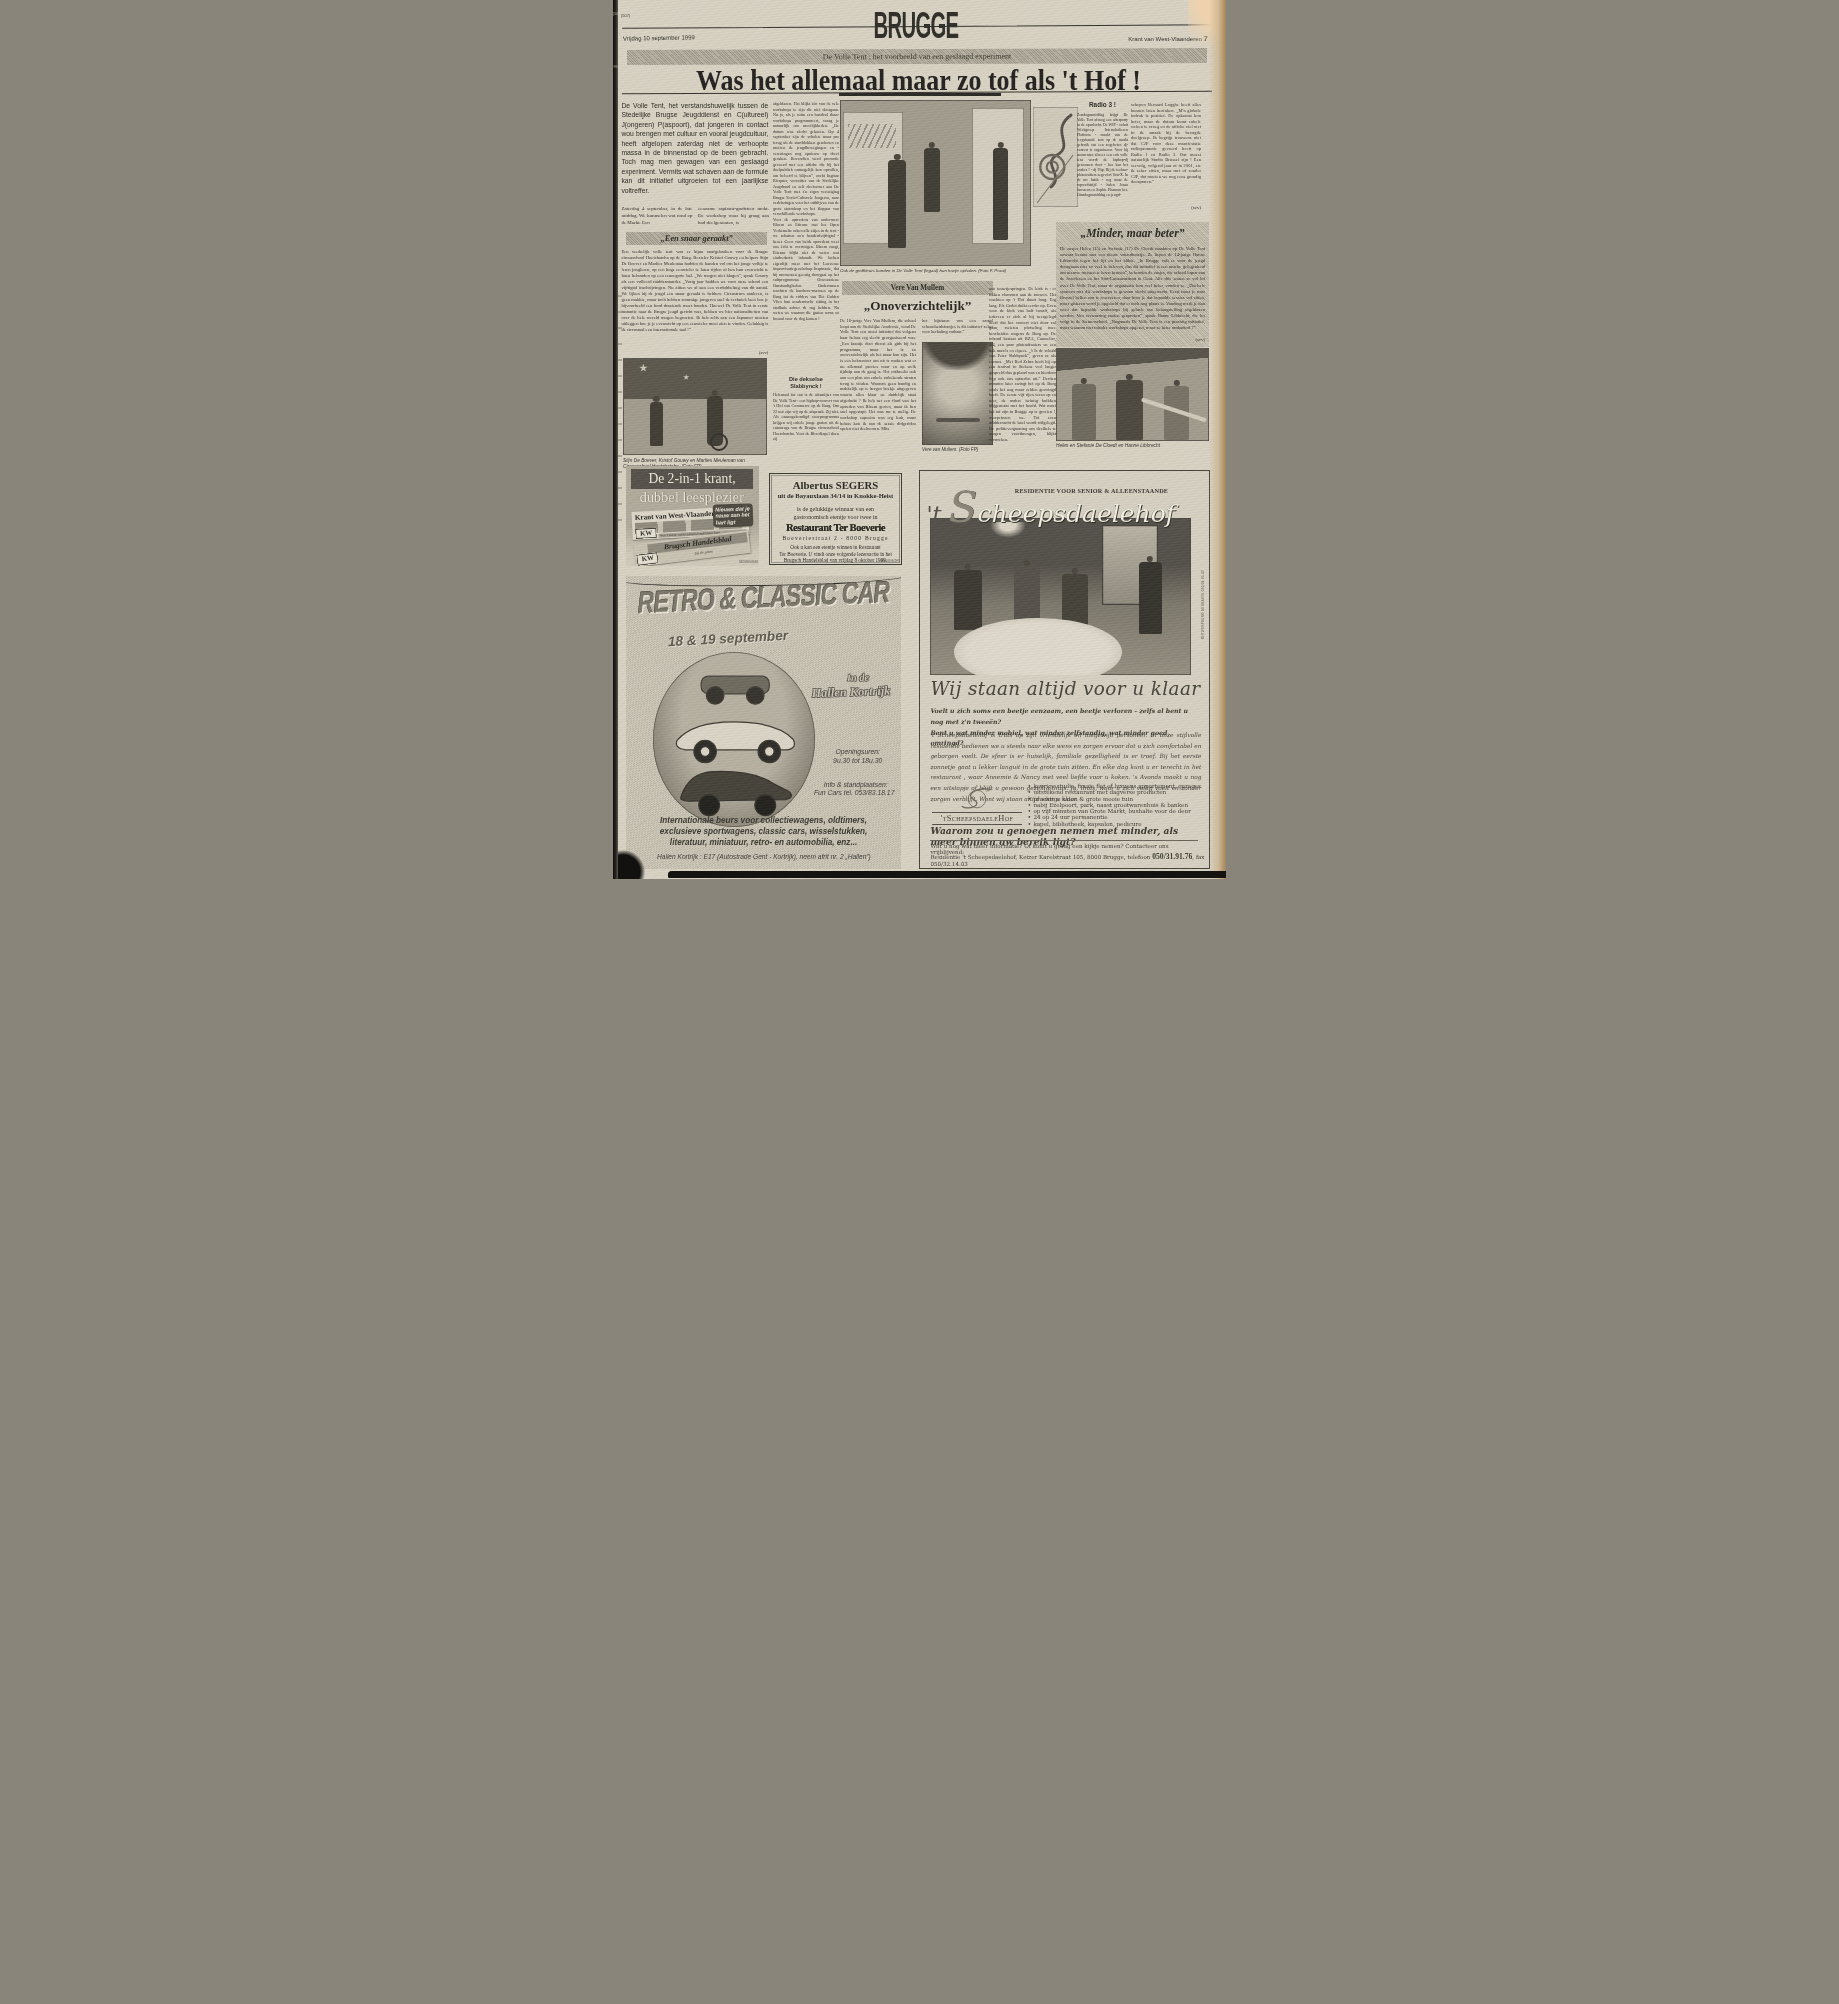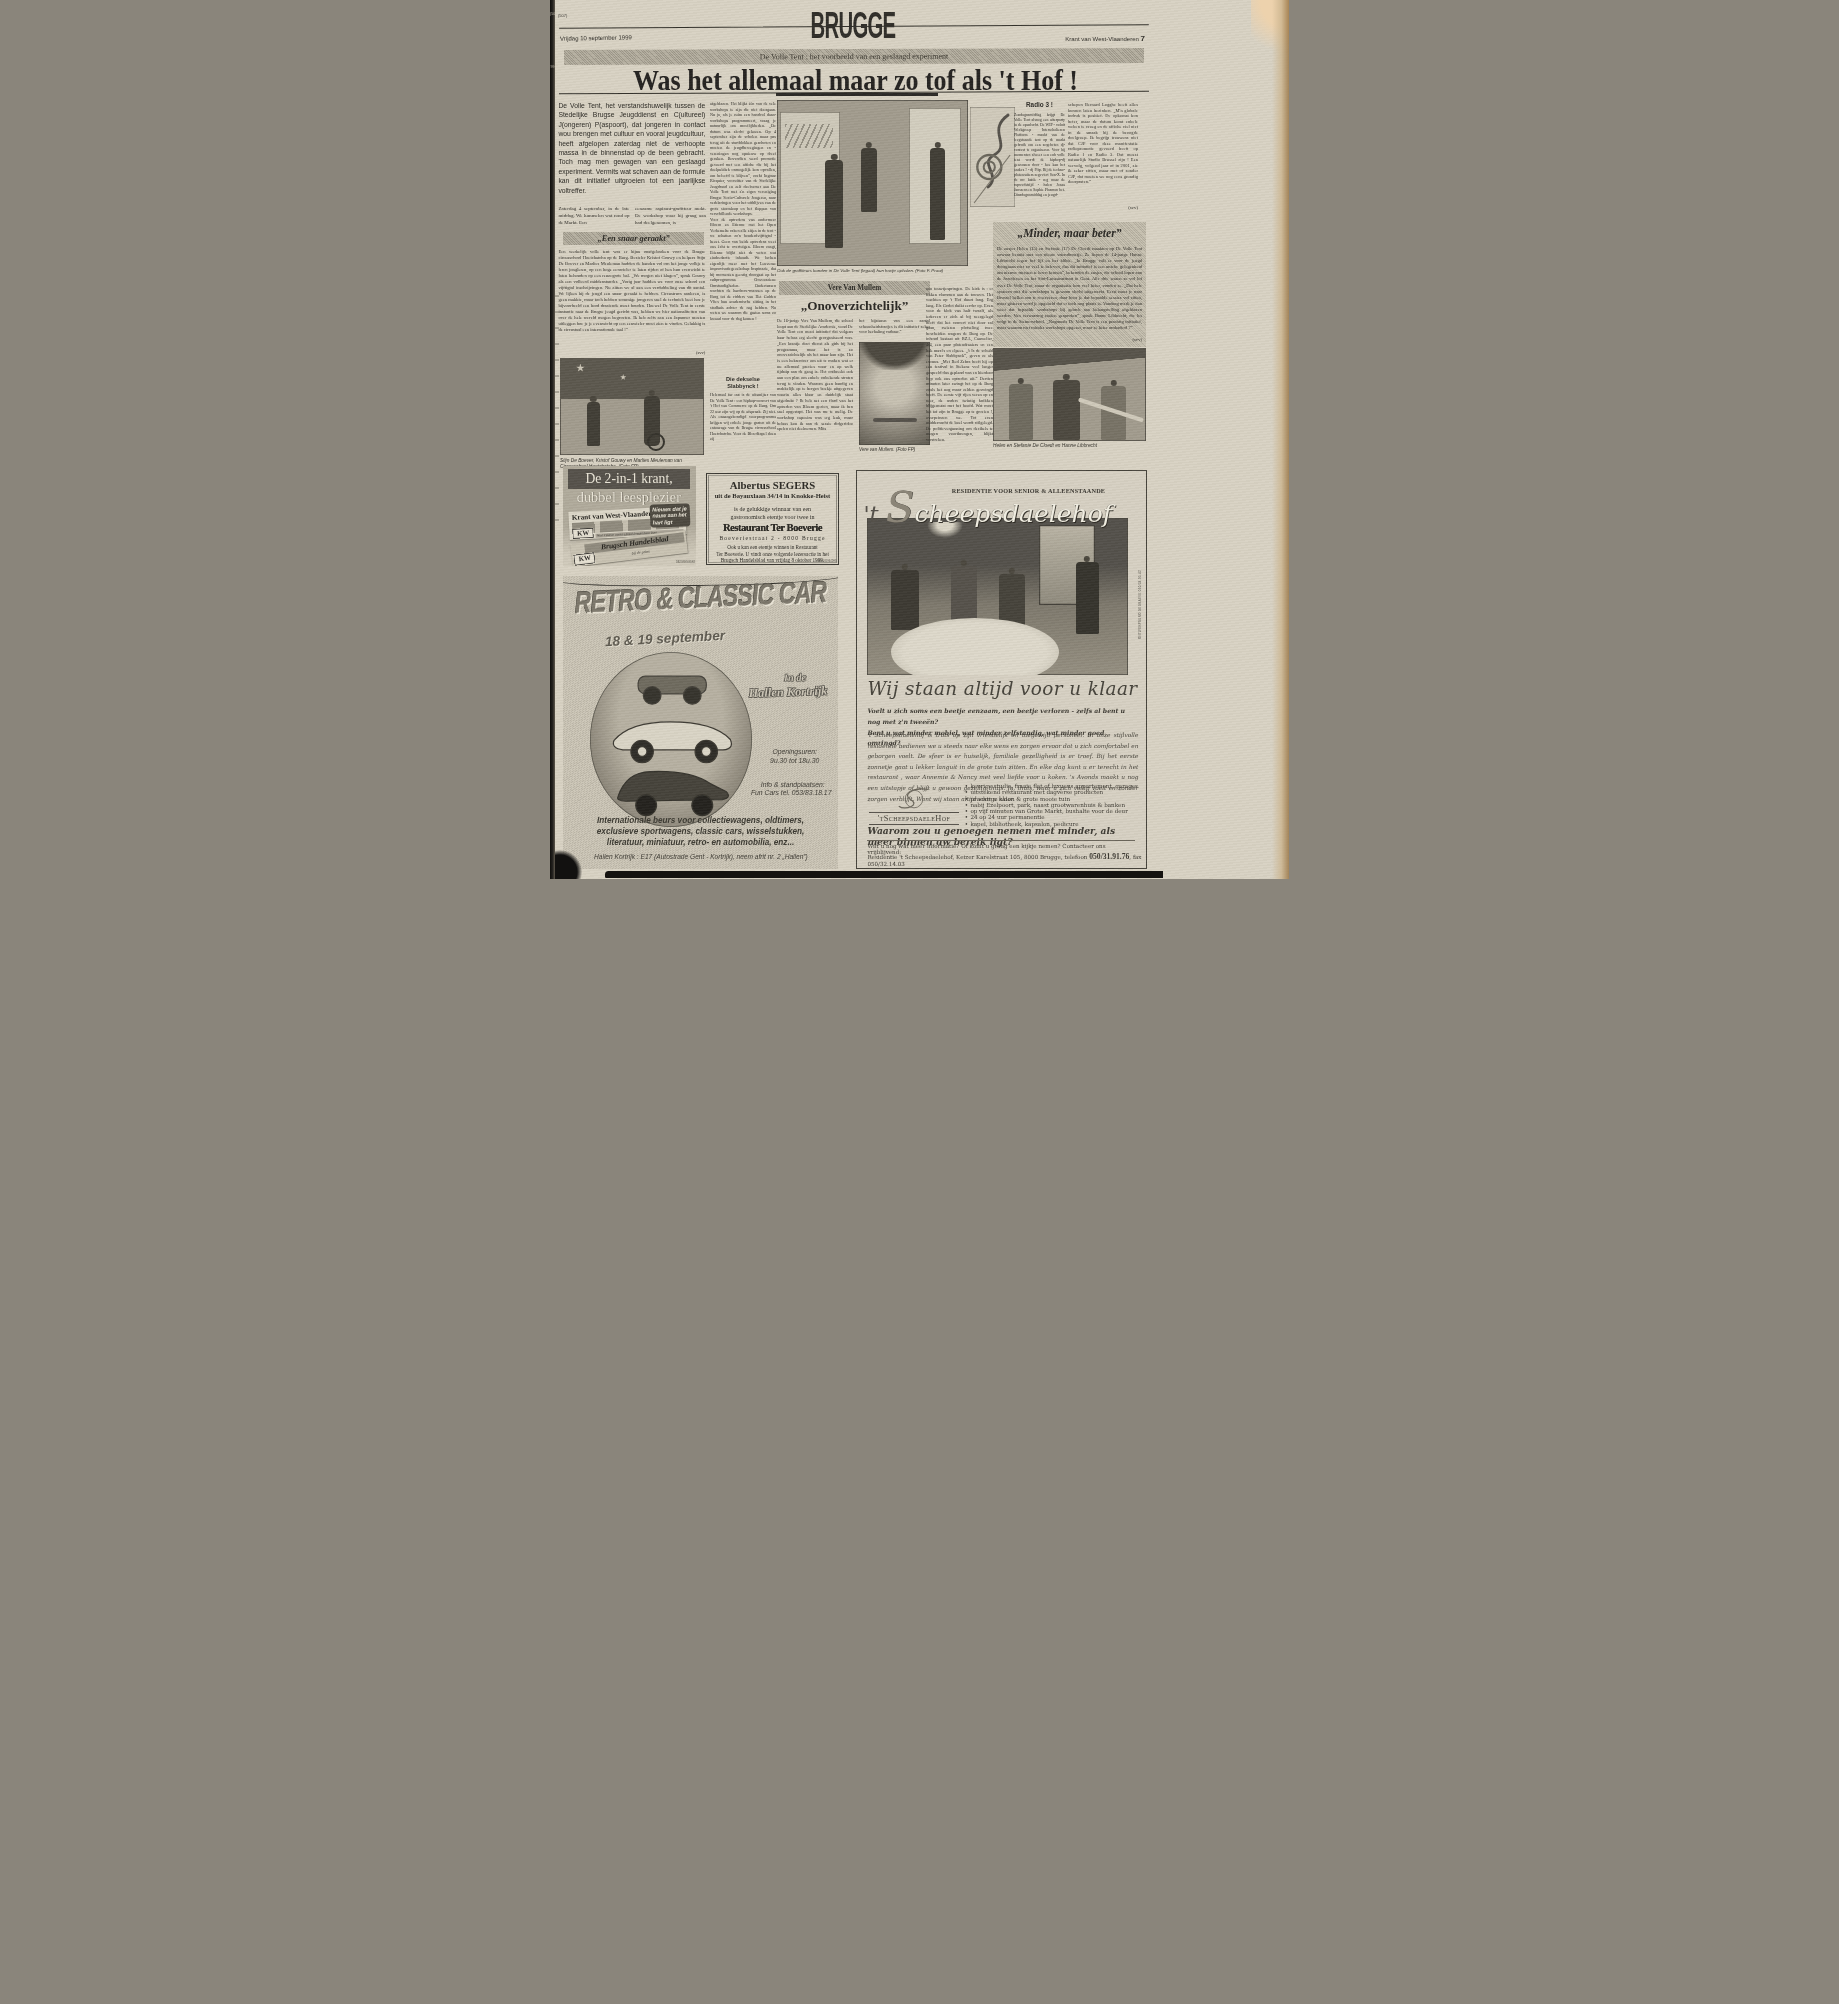--- a/index.html
+++ b/index.html
@@ -1,17 +1,17 @@
 <!DOCTYPE html>
 <html lang="nl" style="font-size:6.4px"><head>
 <meta charset="utf-8">
 <style>
   html,body{margin:0;padding:0;background:#8a857b;}
   *{box-sizing:border-box;}
-  #page{position:relative;width:739px;height:879px;margin:0 auto;background:#d8d2c3;overflow:hidden;
+  #page{position:relative;width:613px;height:879px;margin:0 auto;background:#d8d2c3;overflow:hidden;
         font-family:"Liberation Serif","DejaVu Serif",serif;}
   #page::after{content:"";position:absolute;inset:0;pointer-events:none;
         background:repeating-linear-gradient(3deg,rgba(255,255,255,.03) 0 0.8px,rgba(60,55,45,.03) 0.8px 1.6px);}
   .t{position:absolute;color:#2e2c27;}
   .j{text-align:justify;hyphens:auto;}
   .pre{white-space:pre-line;}
   .cap{font-style:italic;font-family:"Liberation Sans",sans-serif;color:#33312b;}
   .band{background-color:#b5af a0;background-color:#b5afa0;
         background-image:repeating-linear-gradient(45deg,rgba(90,86,76,.28) 0 0.4px,rgba(0,0,0,0) 0.4px 1.2px);
         text-align:center;}

